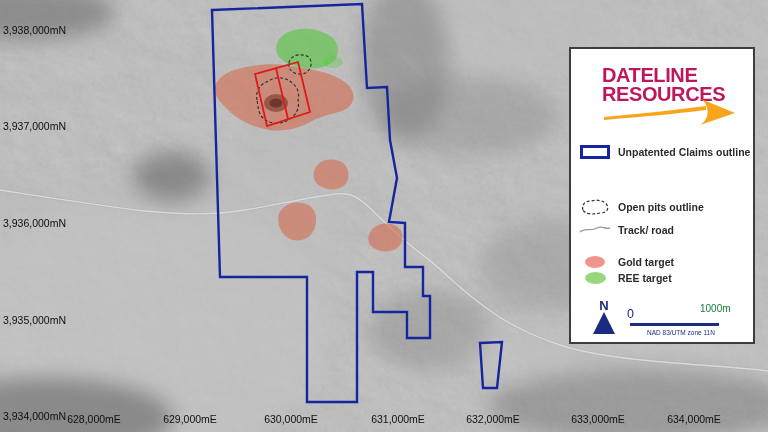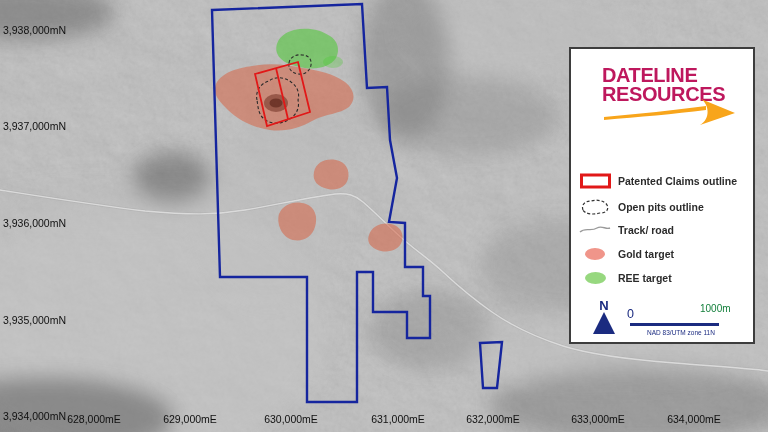--- a/index.html
+++ b/index.html
@@ -158,37 +158,37 @@
 
     <div class="brand">
       <div>DATELINE</div>
       <div>RESOURCES</div>
     </div>
     <svg class="brand-arrow" width="142" height="34" viewBox="0 0 142 34">
       <path d="M5,25 C40,22 75,19 107,15 L107,11 C75,15 40,19 5,22 Z" fill="#f8a51b"></path>
       <path d="M102,4 C110,9 112,24 101,30 L136,18 Z" fill="#f8a51b"></path>
     </svg>
 
-    <div class="leg-row" style="top:121px;">
-      <span class="sw-red"></span>
-      <span class="leg-label">Patented Claims outline</span>
+    <div class="leg-row" style="top:92px;">
+      <span class="sw-blue"></span>
+      <span class="leg-label">Unpatented Claims outline</span>
     </div>
     <div class="leg-row" style="top:147px;text-decoration:underline;">
       <svg class="sw-svg" width="34" height="20" viewBox="0 0 34 20">
         <path d="M5,13 C3,8 7,4 13,4 C19,2 27,4 29,8 C31,12 29,16 22,16 C15,18 7,17 5,13 Z" fill="none" stroke="#333" stroke-width="1.2" stroke-dasharray="3 2"></path>
       </svg>
       <span class="leg-label">Open pits outline</span>
     </div>
     <div class="leg-row" style="top:170px;text-align:right;">
       <svg class="sw-svg" width="34" height="16" viewBox="0 0 34 16">
         <path d="M2,10 C7,5 13,10 19,6 C24,3 28,8 32,6" fill="none" stroke="#9a9a9a" stroke-width="1.4"></path>
       </svg>
       <span class="leg-label">Track/ road</span>
     </div>
-    <div class="leg-row" style="top:194px;">
+    <div class="leg-row" style="top:202px;">
       <span class="sw-gold"></span>
       <span class="leg-label">Gold target</span>
     </div>
     <div class="leg-row" style="top:218px;">
       <span class="sw-green"></span>
       <span class="leg-label">REE target</span>
     </div>
 
     <div class="north-n">N</div>
     <svg class="north-tri" width="32" height="24" viewBox="0 0 32 24">

